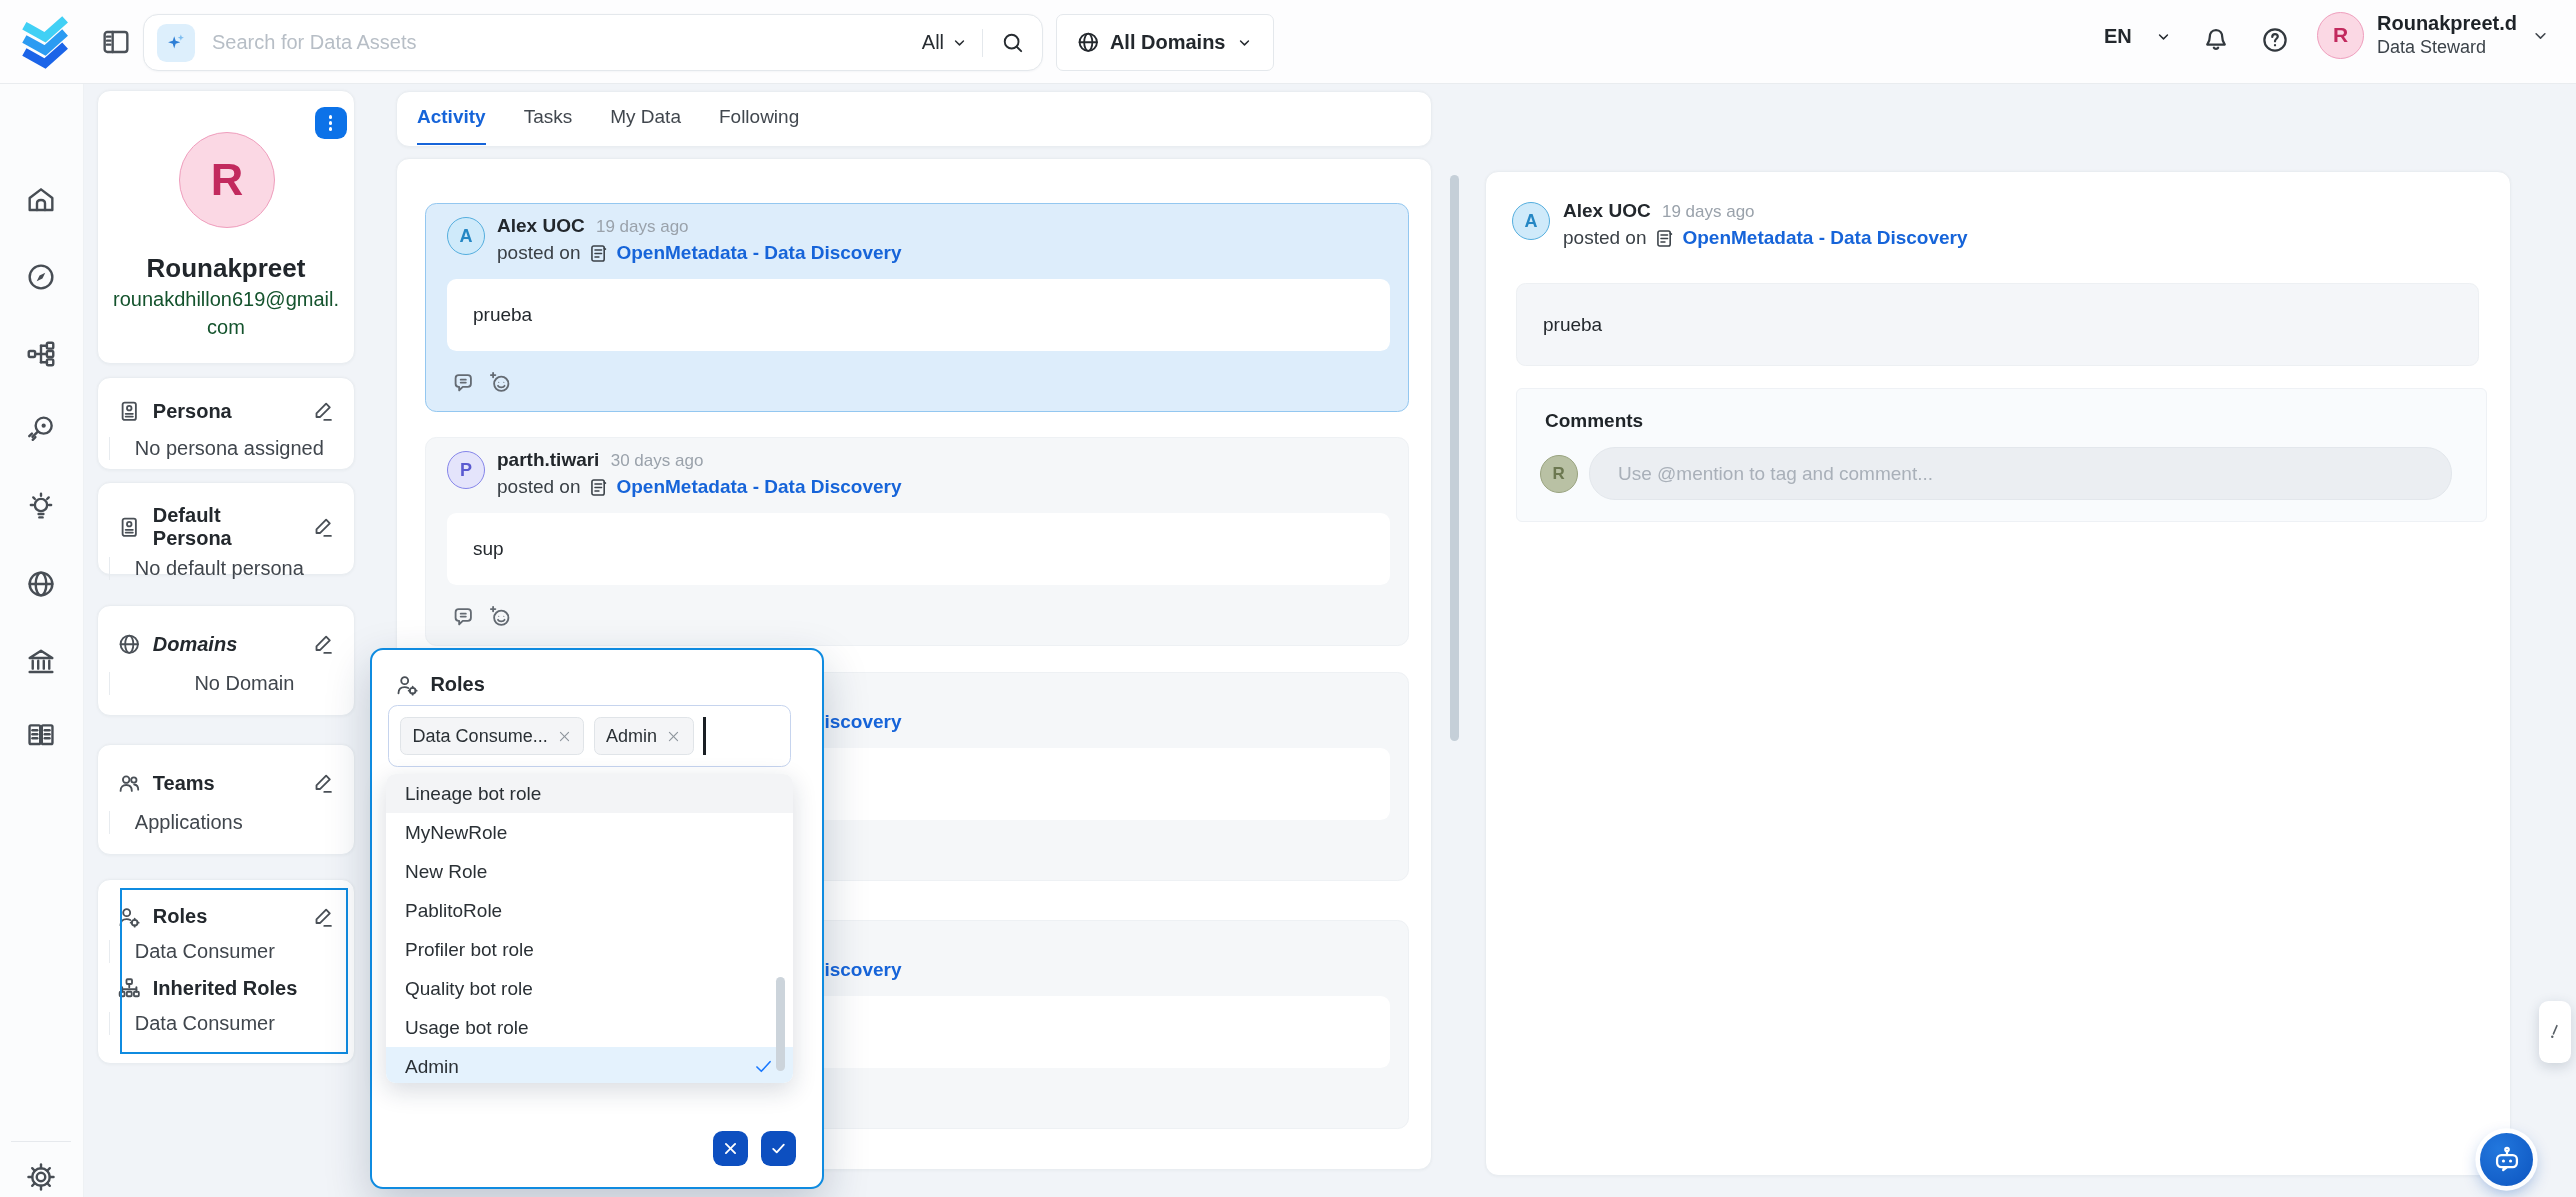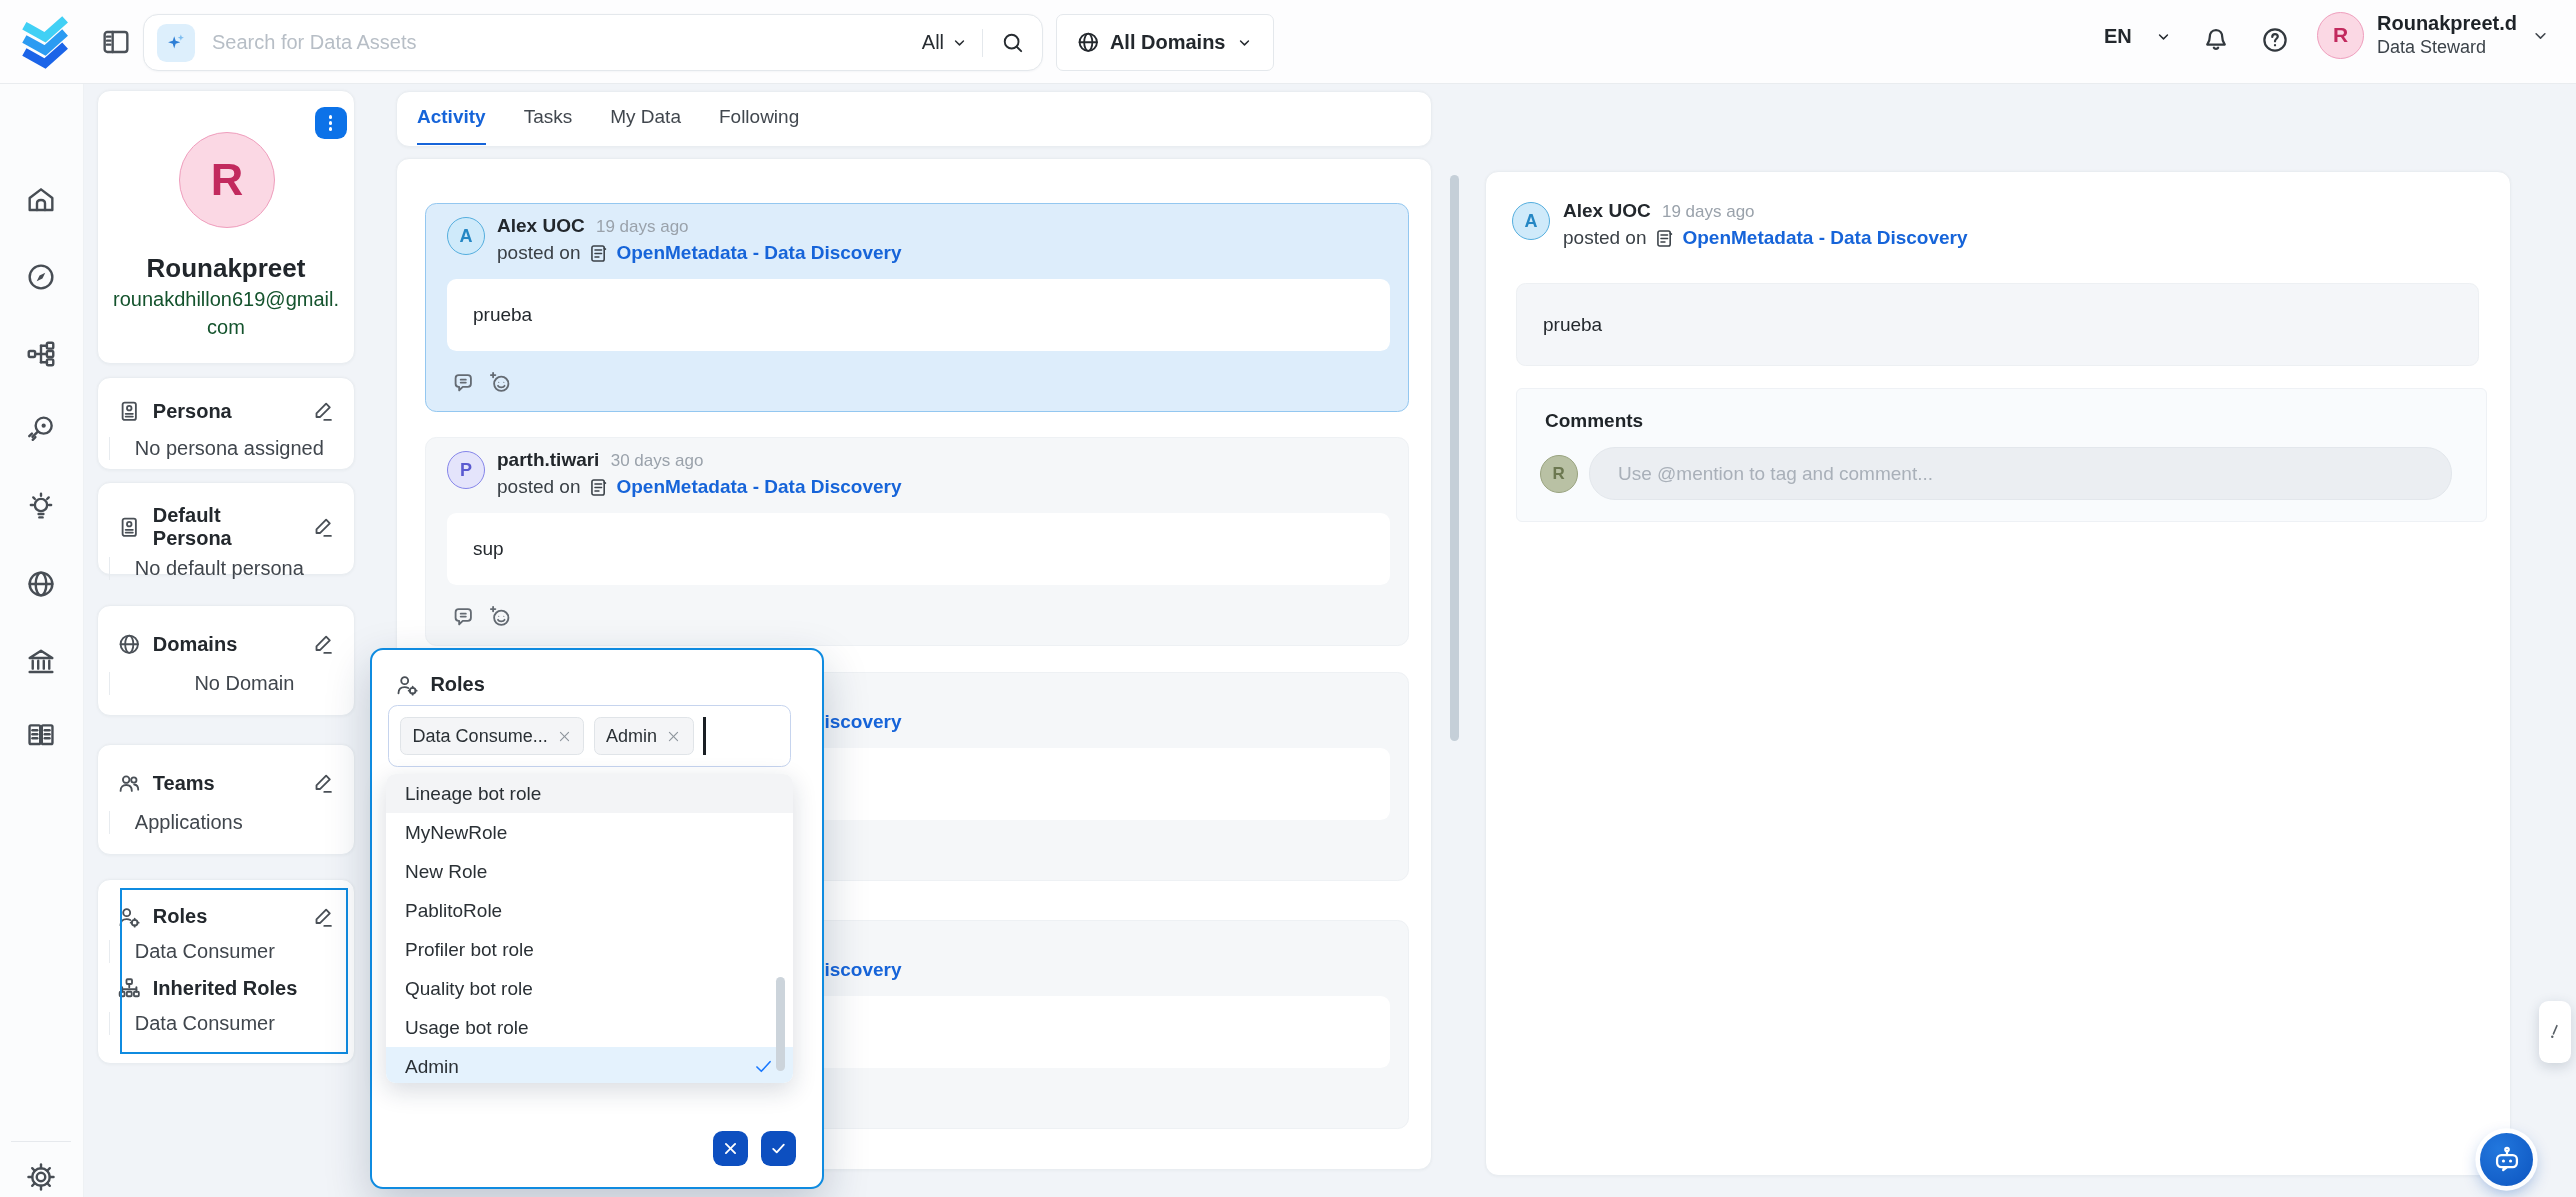--- a/index.html
+++ b/index.html
@@ -412,21 +412,21 @@
           </svg>
         <span class="sec-label">Default Persona</span>
         <svg class="ic pencil" viewBox="0 0 26 26" width="24.5" height="24.5">
             <use href="#i-pencil"></use>
           </svg>
       </div>
       <div class="sec-val" style="margin-top:7px;">No default persona</div>
     </div>
 
     <div class="card abs" style="left:0;top:515px;width:256px;height:109px;">
-      <div class="sec-head" style="margin:26px 19px 0;">
+      <div class="sec-head" style="margin:26px 19px 0;font-style:italic;">
         <svg class="ic sec-ic" viewBox="0 0 26 26" width="24.5" height="24.5">
             <use href="#i-globe"></use>
           </svg>
         <span class="sec-label">Domains</span>
         <svg class="ic pencil" viewBox="0 0 26 26" width="24.5" height="24.5">
             <use href="#i-pencil"></use>
           </svg>
       </div>
       <div class="sec-val" style="margin-top:15px;text-align:center;">No Domain</div>
     </div>

